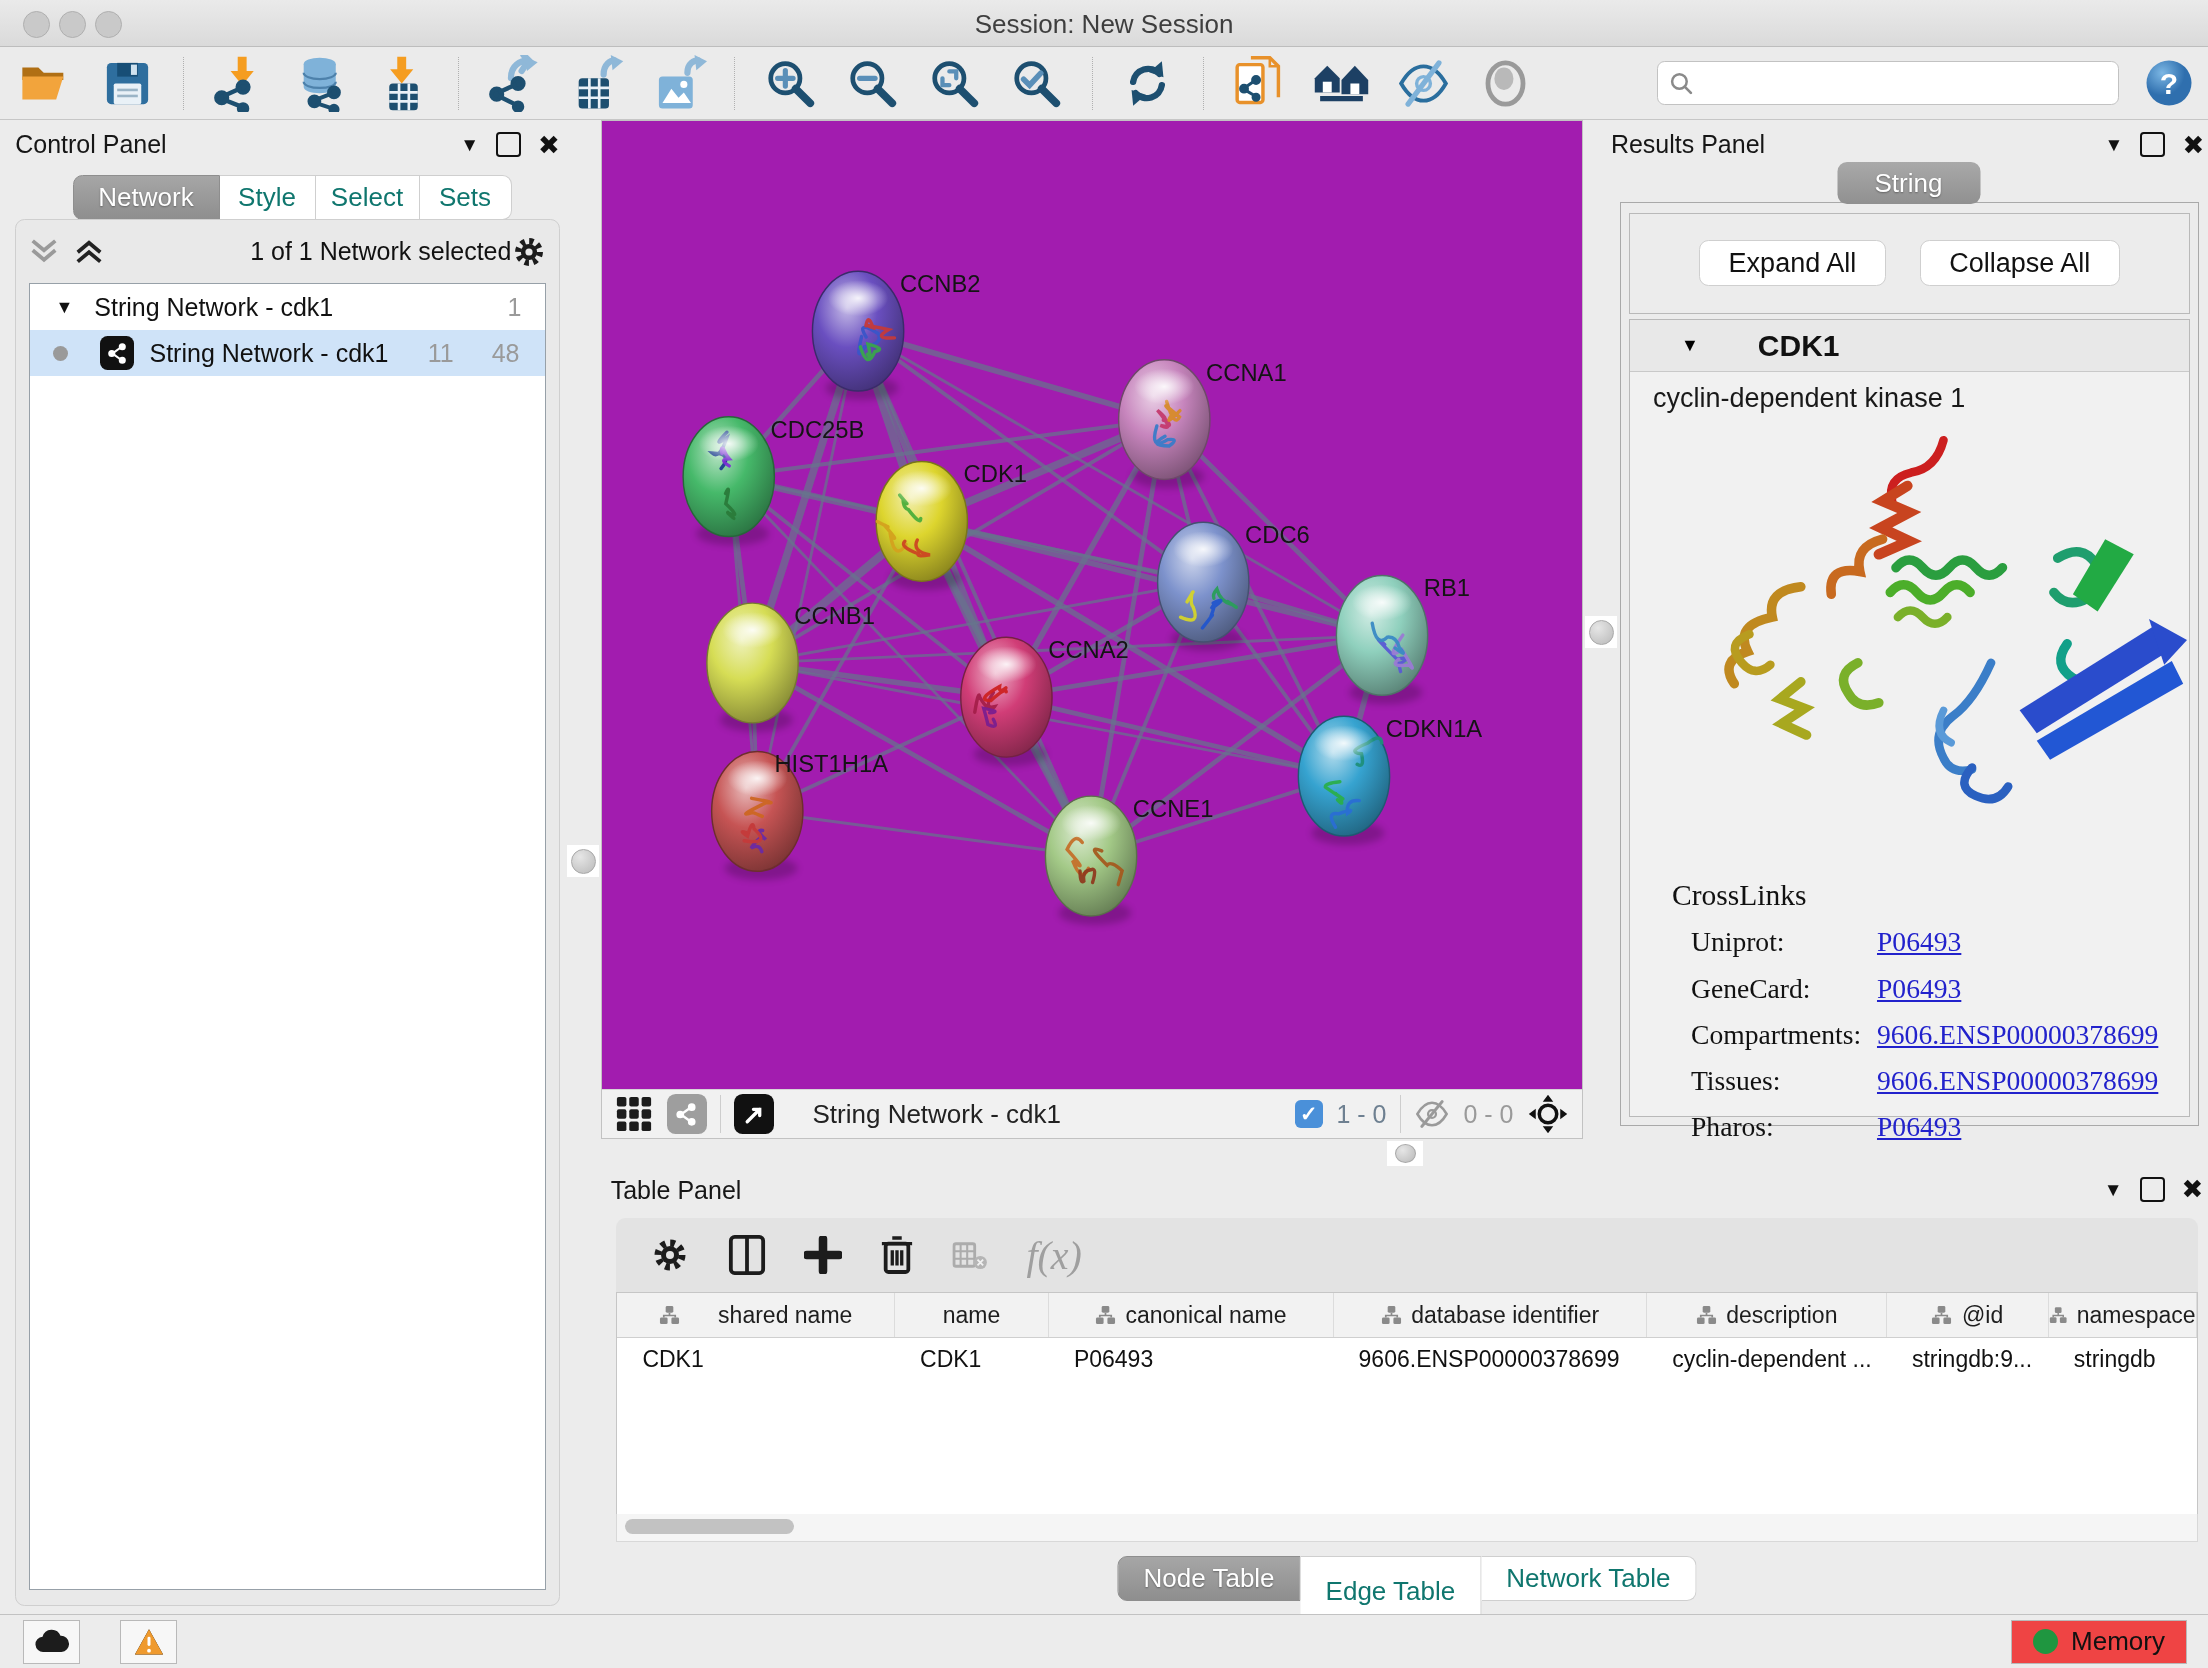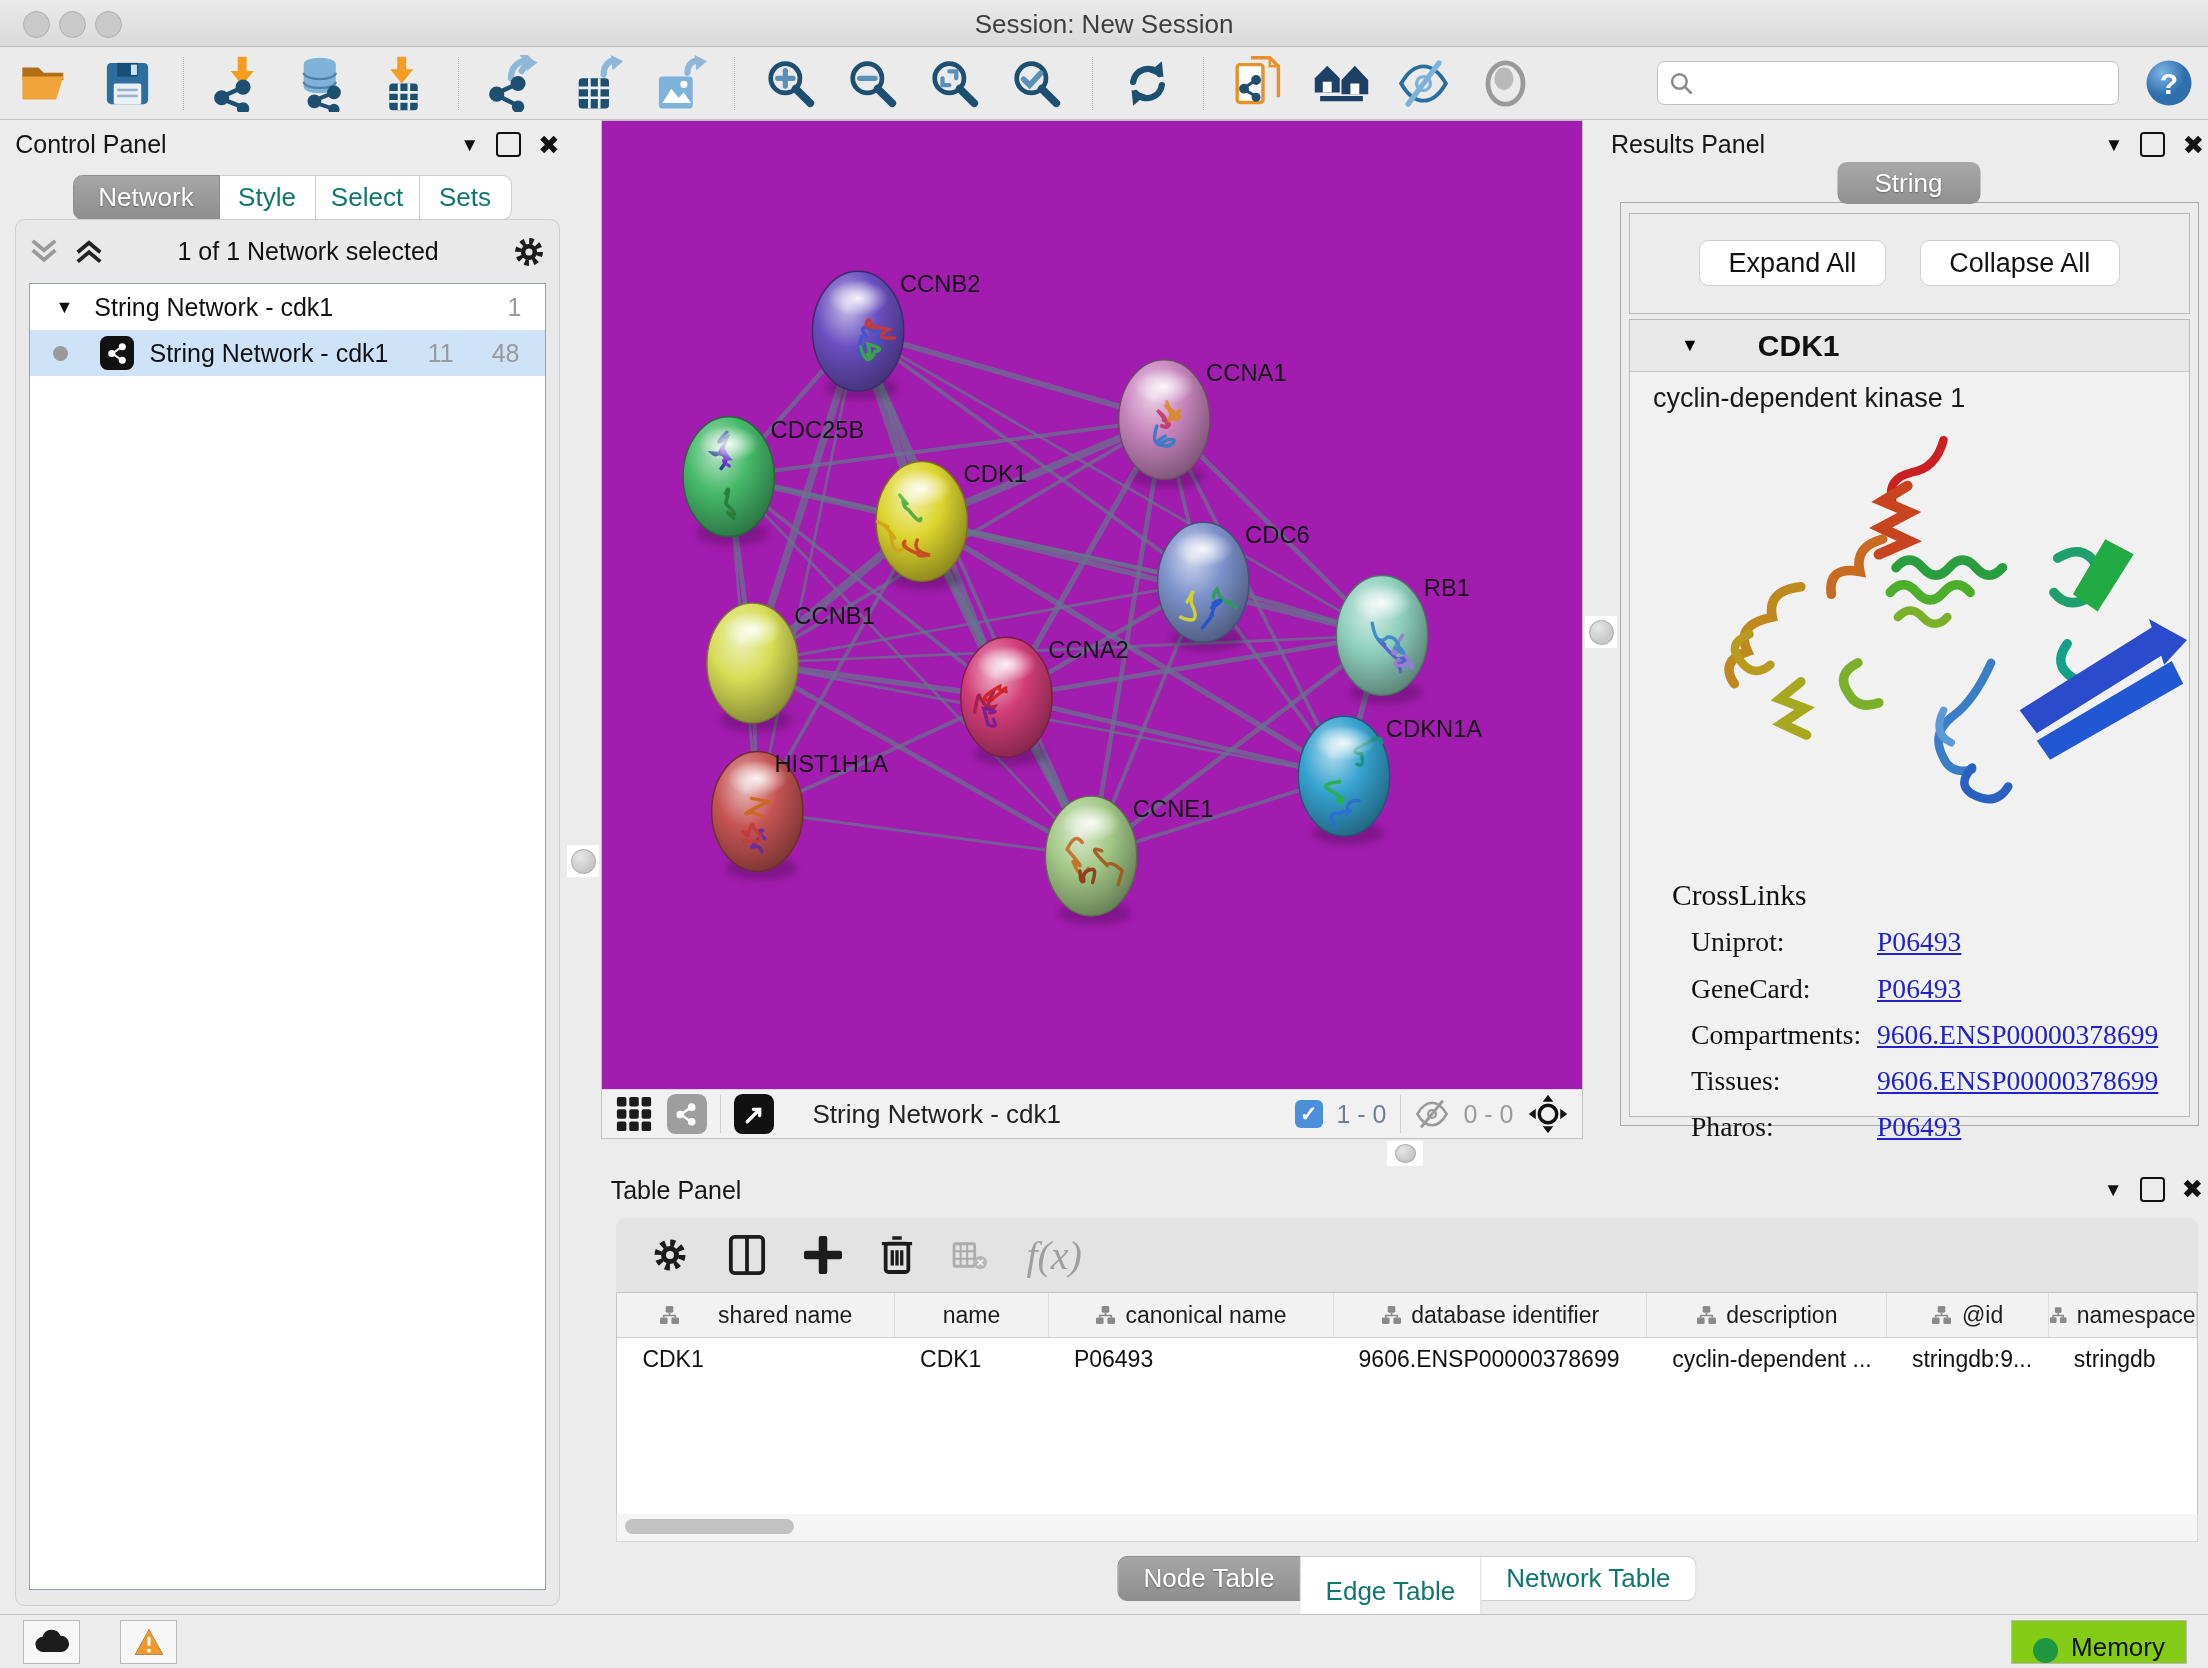--- a/index.html
+++ b/index.html
@@ -36,21 +36,21 @@
   .cp-header{left:5.7px;top:7.6px;right:5.7px;height:34px;display:flex;justify-content:space-between;align-items:center}
   .tabrow{display:flex}
   .tab{height:43px;display:flex;align-items:center;justify-content:center;font-size:26px;
        background:#fff;border:1px solid #cfcfcf;border-left:none;color:#0f766e}
   .tab:first-child{border-left:1px solid #cfcfcf;border-radius:9.5px 0 0 9.5px}
   .tab:last-child{border-radius:0 9.5px 9.5px 0}
   .tab.sel{background:linear-gradient(#a6a6a6,#8e8e8e);color:#fff;border-color:#8e8e8e;
            text-shadow:0 1px 1.9px rgba(0,0,0,.35)}
   .cp-body{left:5.7px;top:99px;right:5.7px;bottom:7.6px;background:#e9e9e9;border:1px solid #cfcfcf;border-radius:9.5px}
   .sel-row{left:11.4px;top:9.5px;right:11.4px;height:44px;display:flex;align-items:center}
-  .sel-row .txt{flex:1;text-align:center;font-size:25px;color:#111}
+  .sel-row .txt{flex:1;text-align:right;font-size:25px;color:#111}
   .tree{left:13.3px;top:63px;right:13.3px;bottom:15px;background:#fff;border:1px solid #97a0a8}
   .tree-row{height:46px;display:flex;align-items:center;font-size:25px;color:#111}
   .tree-row.sel{background:#cfe3f8}
   .tree-count{color:#9a9a9a}
   .badge{width:34px;height:34px;border-radius:7.6px;background:#111;display:flex;align-items:center;justify-content:center}
 
   
   .split-dot{width:32px;height:32px;background:#fff;display:flex;align-items:center;justify-content:center}
   .split-dot i{display:block;width:23px;height:23px;border-radius:50%;
                background:radial-gradient(circle at 35% 30%,#e6e6e6,#b9b9b9);border:1px solid #a8a8a8}
@@ -105,22 +105,22 @@
   .nt-row{display:flex;height:44px}
   .nt-cell{font-size:23px;color:#111;padding:7.6px 0 0 25px;box-sizing:border-box;white-space:nowrap;overflow:hidden}
   .hscroll{left:11.4px;top:344px;right:11.4px;height:27px;background:#f5f5f5;border:1px solid #d8d8d8;border-top:none}
   .hthumb{left:7.6px;top:4.8px;width:169px;height:15px;border-radius:7.6px;background:#c2c2c2}
   .tp-tabs{left:50%;top:386px;transform:translateX(-50%);display:flex}
 
   
   .statusbar{left:0;top:1614px;width:2208px;height:54px;background:#ececec;border-top:1px solid #c2c2c2}
   .sq-btn{top:4.8px;width:55px;height:42px;background:#f7f7f7;border:1px solid #b9b9b9;
           display:flex;align-items:center;justify-content:center}
-  .mem-btn{top:4.8px;right:21px;height:42px;padding:0 21px;background:#84cc16;border:1px solid #b9b9b9;
-           display:flex;align-items:flex-end;gap:13.3px;font-size:26px;color:#111}
+  .mem-btn{top:4.8px;right:21px;height:42px;padding:0 21px;background:#ef4444;border:1px solid #b9b9b9;
+           display:flex;align-items:center;gap:13.3px;font-size:26px;color:#111}
   .mem-dot{width:25px;height:25px;border-radius:50%;background:#1f9640}
 </style>
 </head>
 <body>
 
 <div class="abs titlebar">
   <div class="abs traffic" style="left:23px"></div>
   <div class="abs traffic" style="left:59px"></div>
   <div class="abs traffic" style="left:95px"></div>
   <div class="abs win-title">Session: New Session</div>

